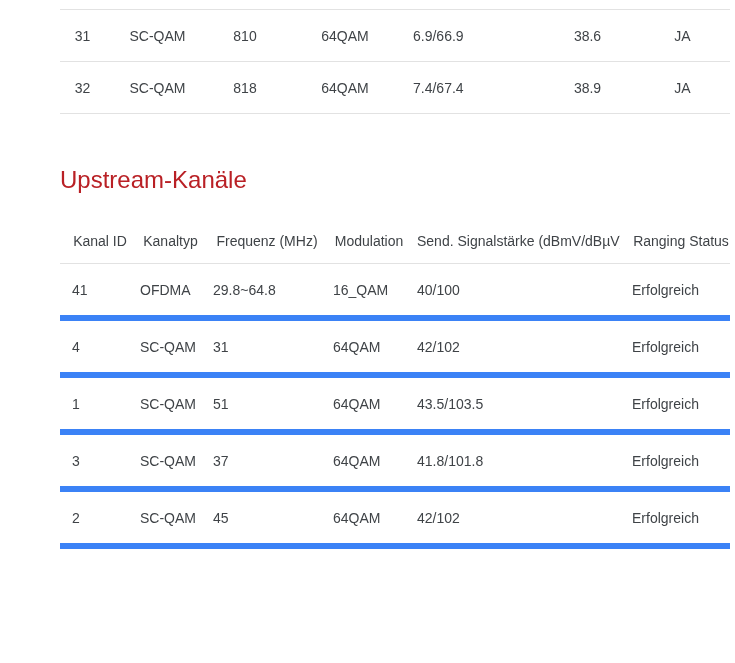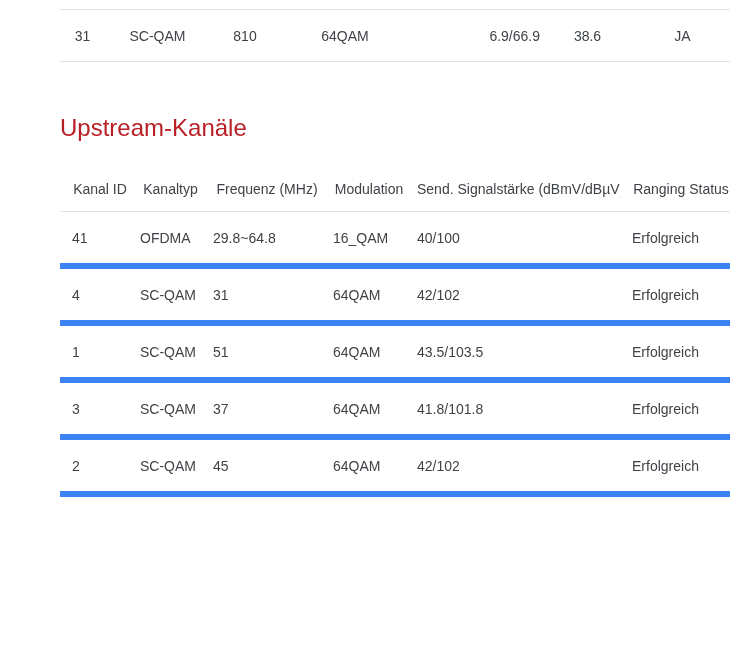--- a/index.html
+++ b/index.html
@@ -38,21 +38,21 @@
     margin-top: 9px;
     border-top: 1px solid #e2e2e2;
   }
   .downstream td {
     height: 51px;
     border-bottom: 1px solid #e2e2e2;
     text-align: center;
     vertical-align: middle;
   }
   .downstream td.col-power {
-    text-align: right;
+    text-align: left;
     padding-left: 3px;
   }
   
   .upstream-heading {
     margin: 48px 0 20px 0;
     font-size: 24px;
     line-height: 36px;
     font-weight: 400;
     color: #b92025;
   }
@@ -88,20 +88,29 @@
         <col style="width:95px">
     </colgroup>
     <tbody>
       <tr>
         <td>31</td>
         <td>SC-QAM</td>
         <td>810</td>
         <td>64QAM</td>
         <td class="col-power">6.9/66.9</td>
         <td>38.6</td>
+        <td>JA</td>
+      </tr>
+      <tr>
+        <td>32</td>
+        <td>SC-QAM</td>
+        <td>818</td>
+        <td>64QAM</td>
+        <td class="col-power">7.4/67.4</td>
+        <td>38.9</td>
         <td>JA</td>
       </tr>
     </tbody>
   </table>
 
   <h1 class="upstream-heading">Upstream-Kanäle</h1>
 
   <table class="upstream">
     <colgroup>
       <col style="width:68px">

